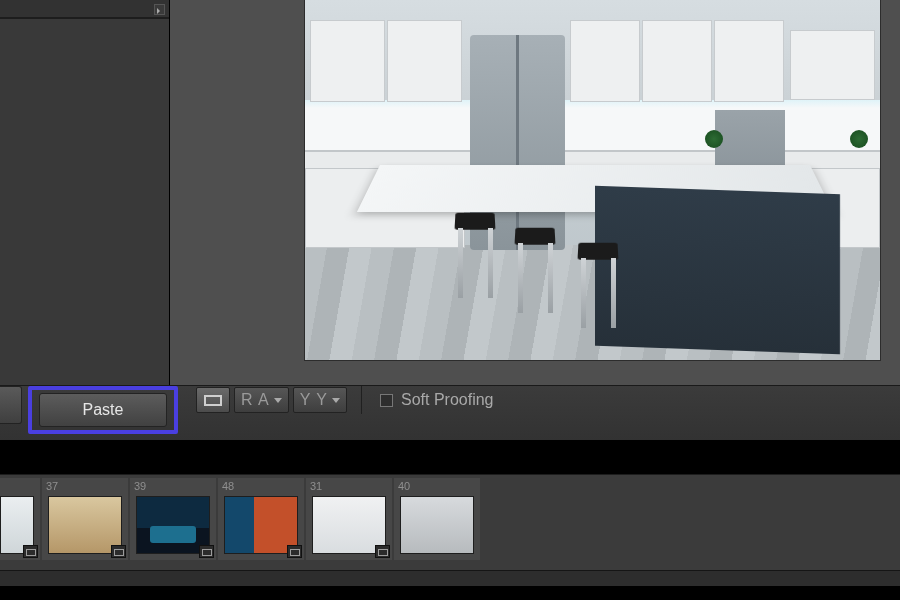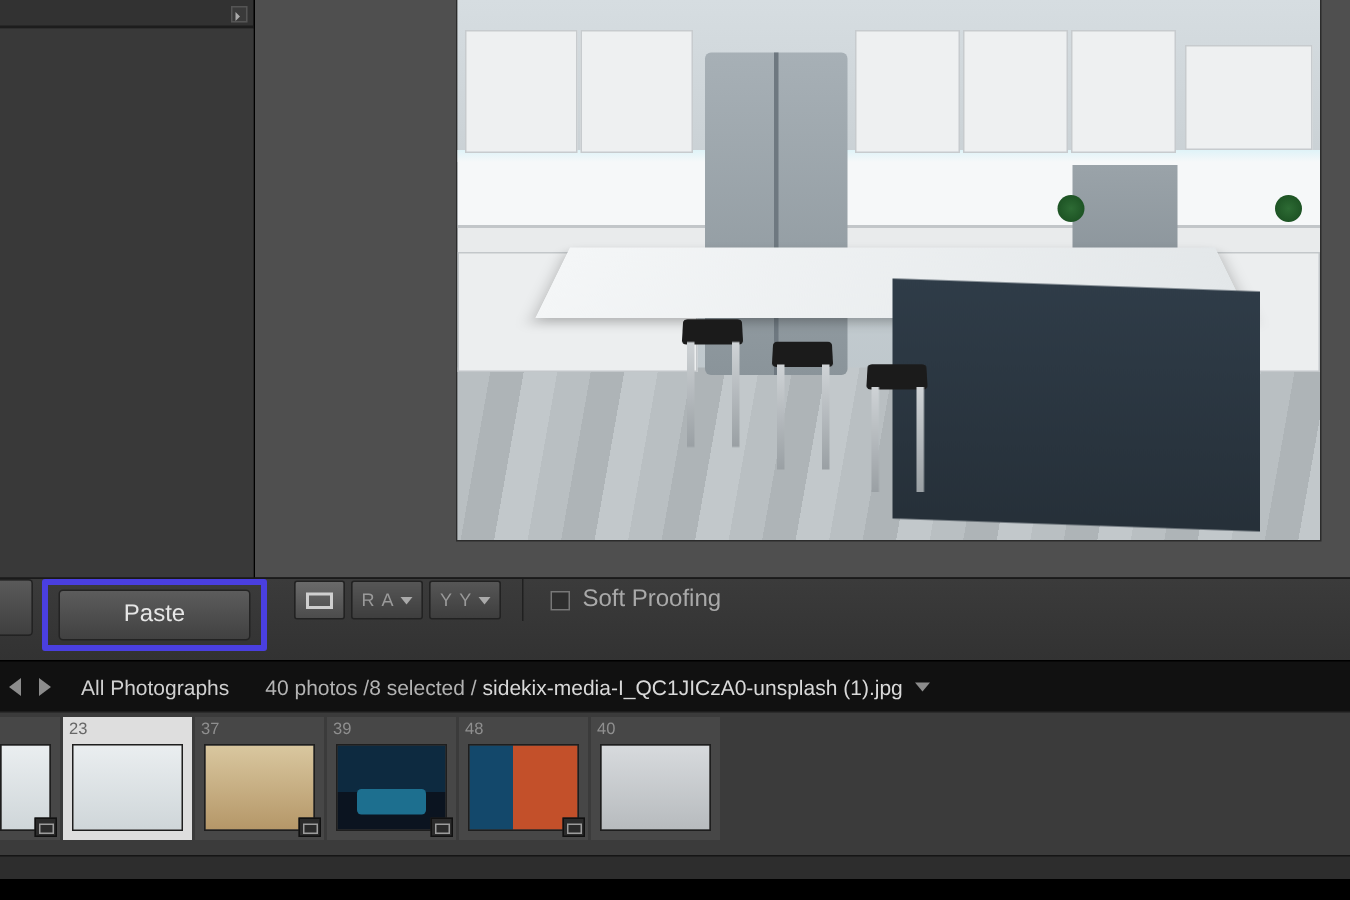--- a/index.html
+++ b/index.html
@@ -97,21 +97,21 @@
     color:#e6e6e6; font-size:16px;
     display:flex; align-items:center; justify-content:center;
     cursor:pointer;
   }
   .tool-group{ margin-left:18px; display:flex; align-items:center; gap:4px;}
   .seg{
     height:26px; min-width:34px; padding:0 6px;
     background:linear-gradient(#565656,#3e3e3e);
     border:1px solid #222; border-radius:2px;
     display:flex; align-items:center; justify-content:center;
-    color:#9a9a9a; font-size:12px; letter-spacing:1px; cursor:pointer;
+    color:#9a9a9a; font-size:16px; letter-spacing:1px; cursor:pointer;
   }
   .seg.active{ background:linear-gradient(#6a6a6a,#4c4c4c); color:#ddd;}
   .seg .rect{ width:18px; height:11px; border:2px solid #cfcfcf;}
   .seg .drop{ width:0;height:0;border-left:4px solid transparent;border-right:4px solid transparent;border-top:5px solid #aaa; margin-left:4px;}
   .vsep{ width:1px; height:28px; background:#202020; margin:0 10px;}
   .soft{ display:flex; align-items:center; gap:8px; color:#a9a9a9; font-size:16px; margin-left:4px; cursor:pointer;}
   .soft .cb{ width:13px; height:13px; border:1px solid #777; background:#2e2e2e;}
 
   
   .crumb{
@@ -232,51 +232,44 @@
           <span class="drop"></span>
       </div>
       <div class="vsep"></div>
       <div class="soft">
         <span class="cb"></span>
         <span>Soft Proofing</span>
       </div>
     </div>
   </div>
 
-  <div class="crumb">
-    <div class="nav-btn back"></div>
-    <div class="nav-btn fwd"></div>
-    <span class="coll">All Photographs</span>
-    <span class="stats">40 photos /8 selected /</span>
-    <span class="fname">sidekix-media-I_QC1JICzA0-unsplash (1).jpg</span>
-    <span class="dd"></span>
-  </div>
 
   <div class="strip">
     <div class="cell">
       <div class="thumb t-wht"></div>
       <div class="badge"></div>
-    </div>
-    <div class="cell sel">
-      <span class="num">23</span>
-      <div class="thumb t-wht"></div>
     </div>
     <div class="cell">
       <span class="num">37</span>
       <div class="thumb t-liv"></div>
       <div class="badge"></div>
     </div>
     <div class="cell">
       <span class="num">39</span>
       <div class="thumb t-pool"></div>
       <div class="badge"></div>
     </div>
     <div class="cell">
       <span class="num">48</span>
       <div class="thumb t-blue"></div>
+      <div class="badge"></div>
+    </div>
+    <div class="cell">
+      <span class="num">31</span>
+      <div class="thumb t-brt"></div>
       <div class="badge"></div>
     </div>
     <div class="cell">
       <span class="num">40</span>
       <div class="thumb t-gry"></div>
 
     </div>
   </div>
 
   <div class="strip-bar"></div>

